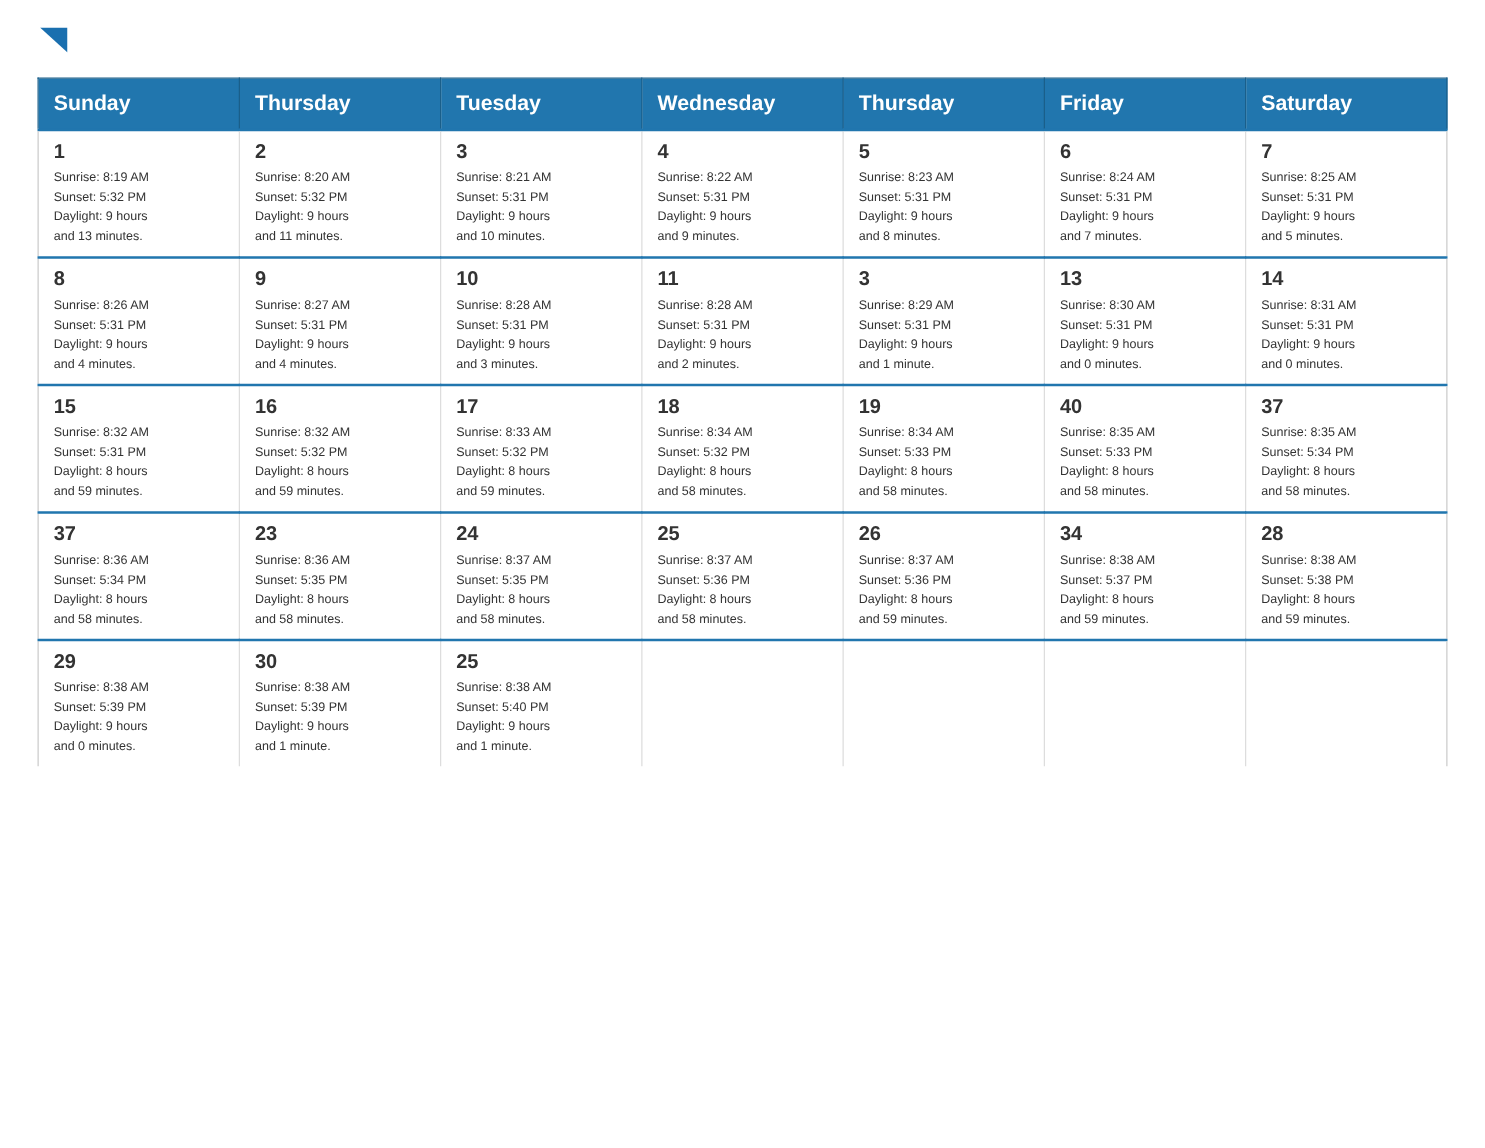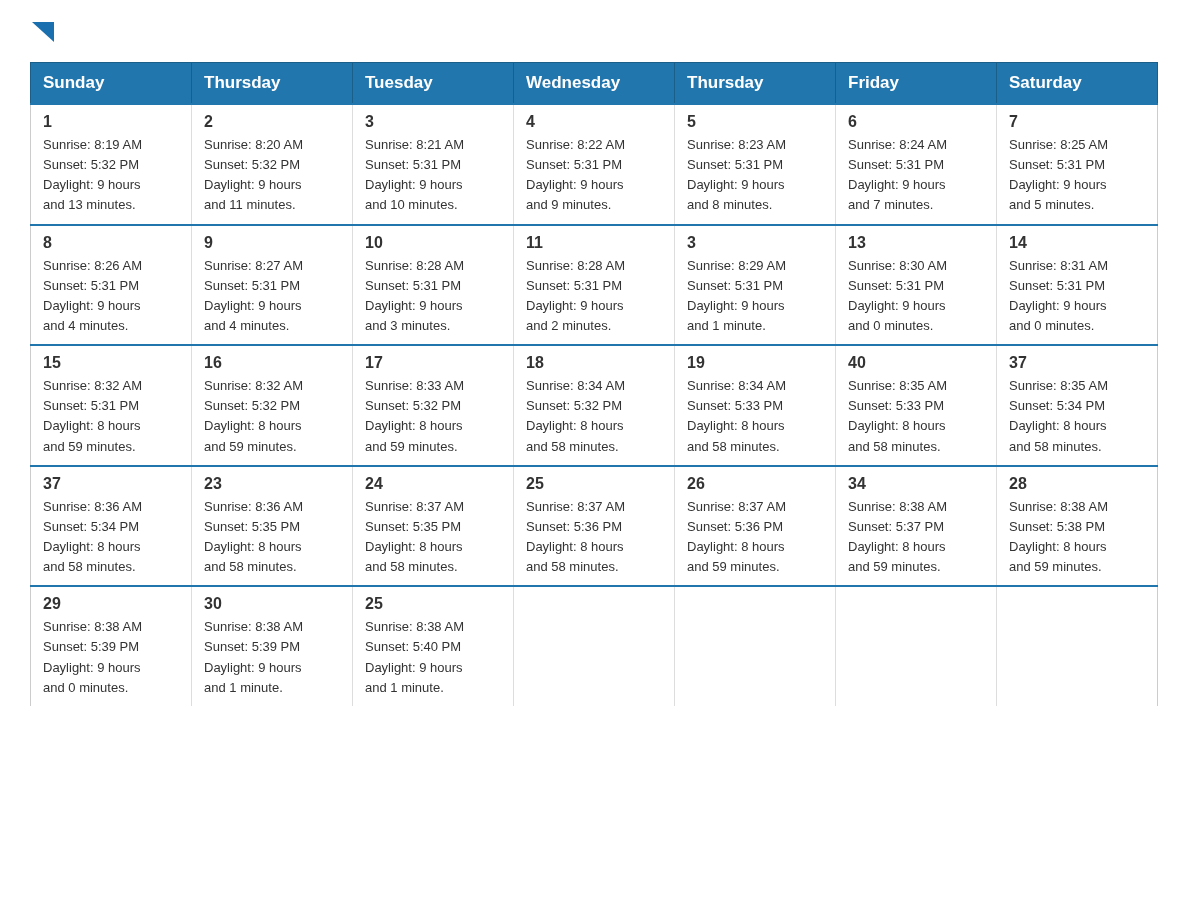--- a/index.html
+++ b/index.html
@@ -65,21 +65,21 @@
     tbody td:last-child {
       border-right: 1px solid #ccc;
     }
     .day-num {
       font-size: 16px;
       font-weight: bold;
       margin-bottom: 4px;
       display: block;
     }
     .day-info {
-      font-size: 13px;
+      font-size: 10px;
       line-height: 1.55;
       color: #333;
     }
     .empty-cell {
       background: #fff;
     }
     .logo-wrapper {
       display: flex;
       flex-direction: column;
       line-height: 1.1;

